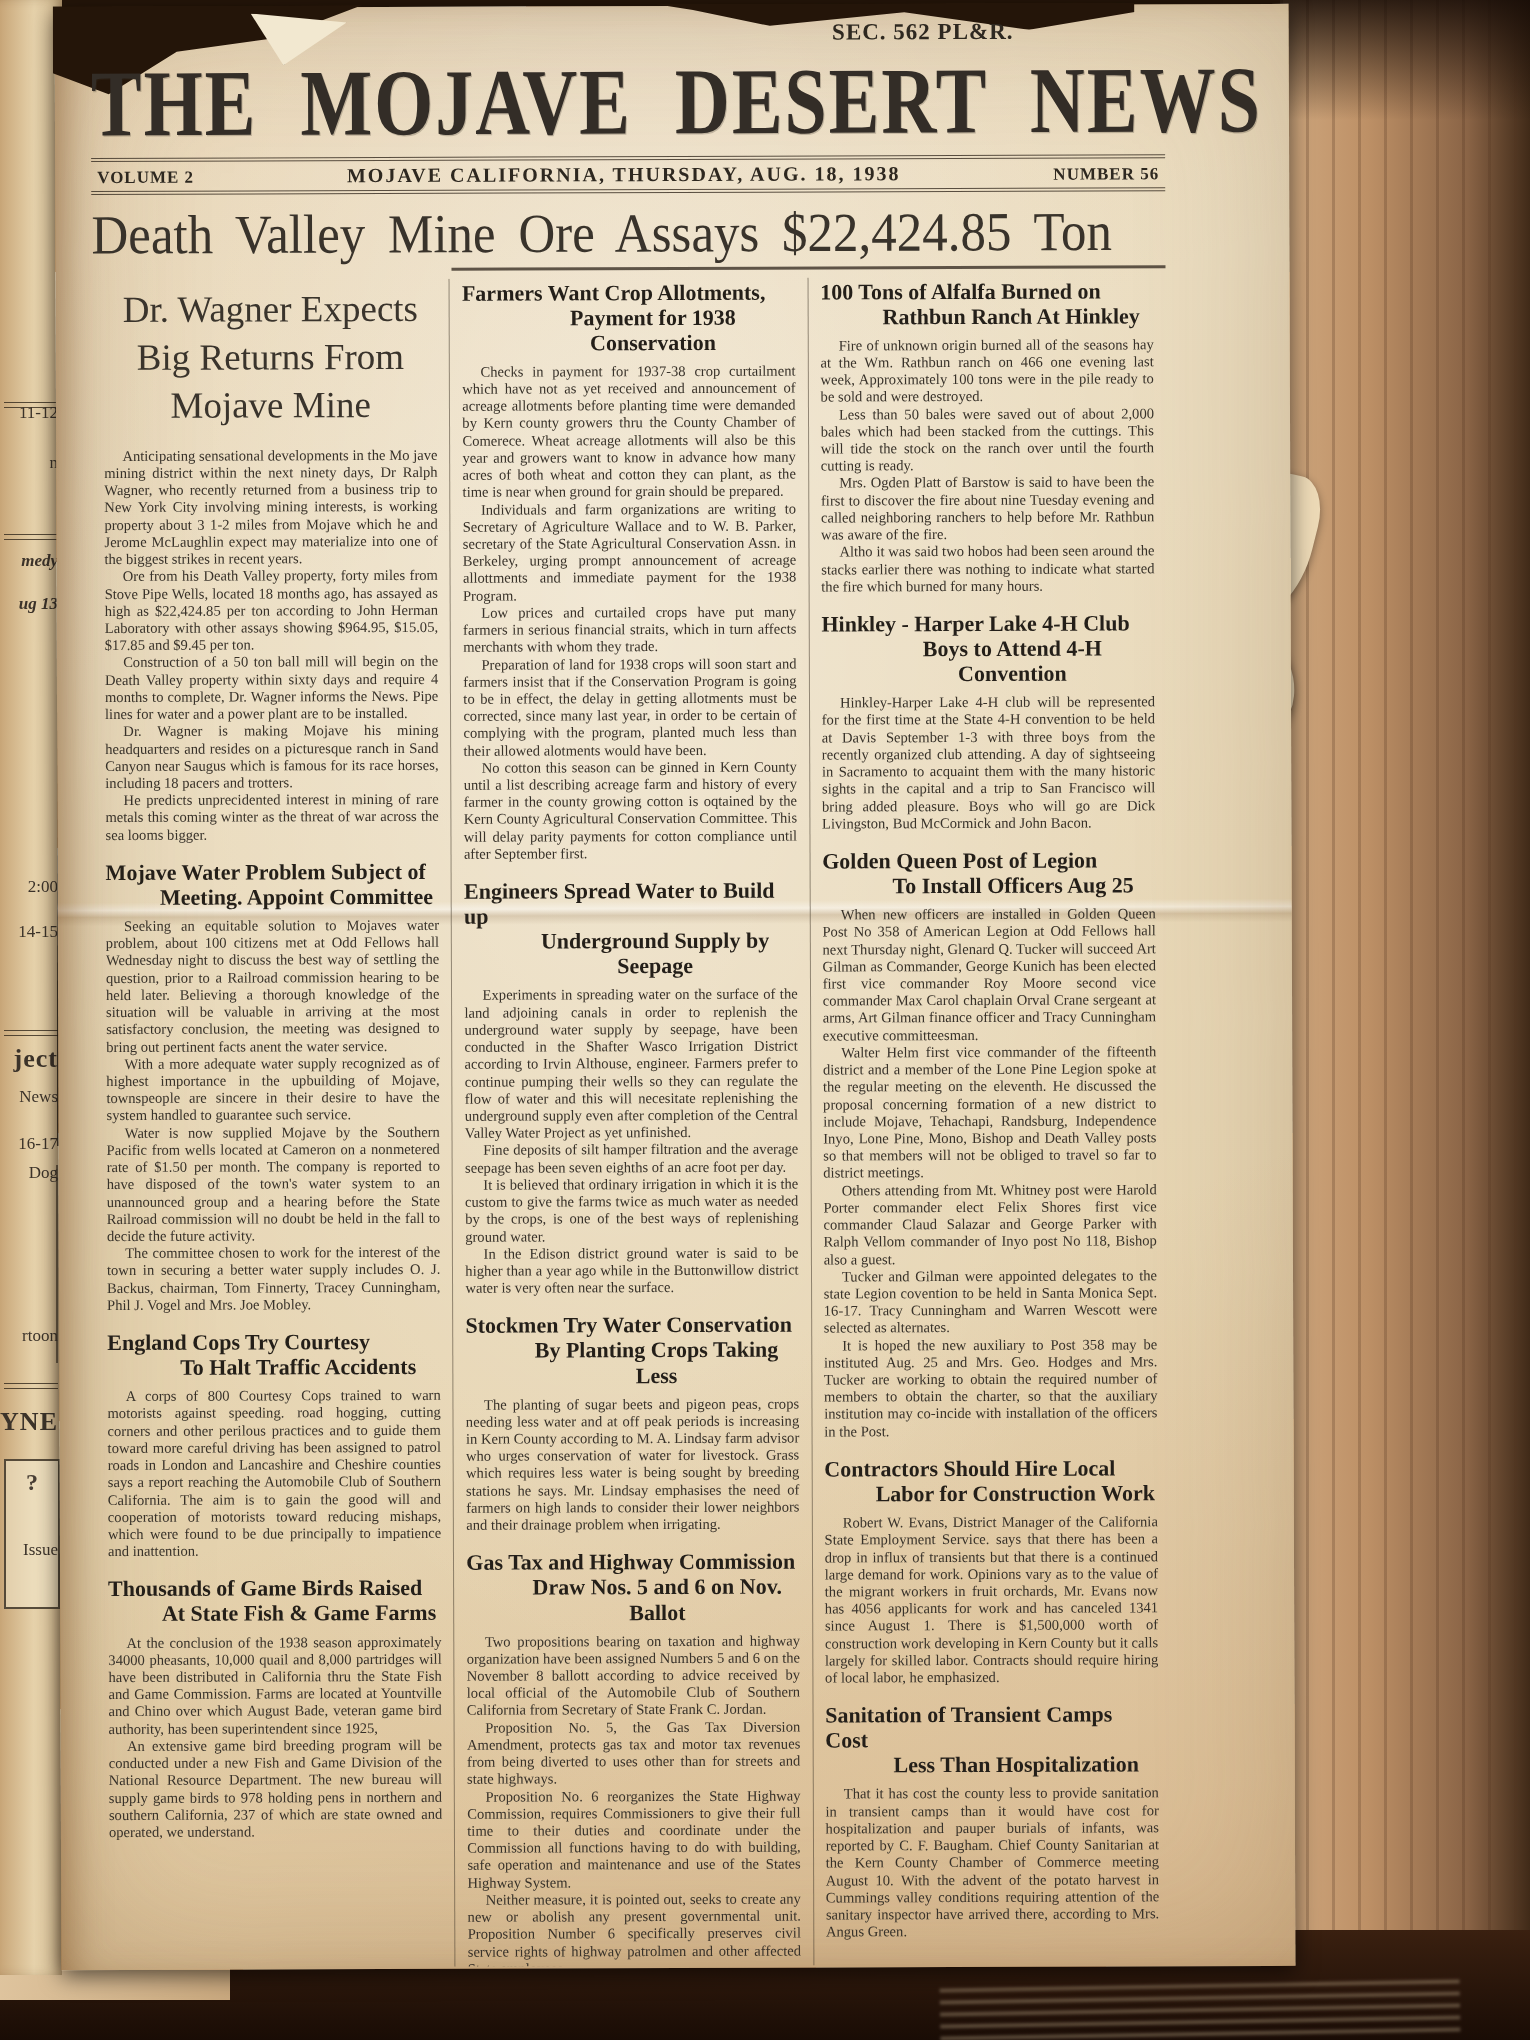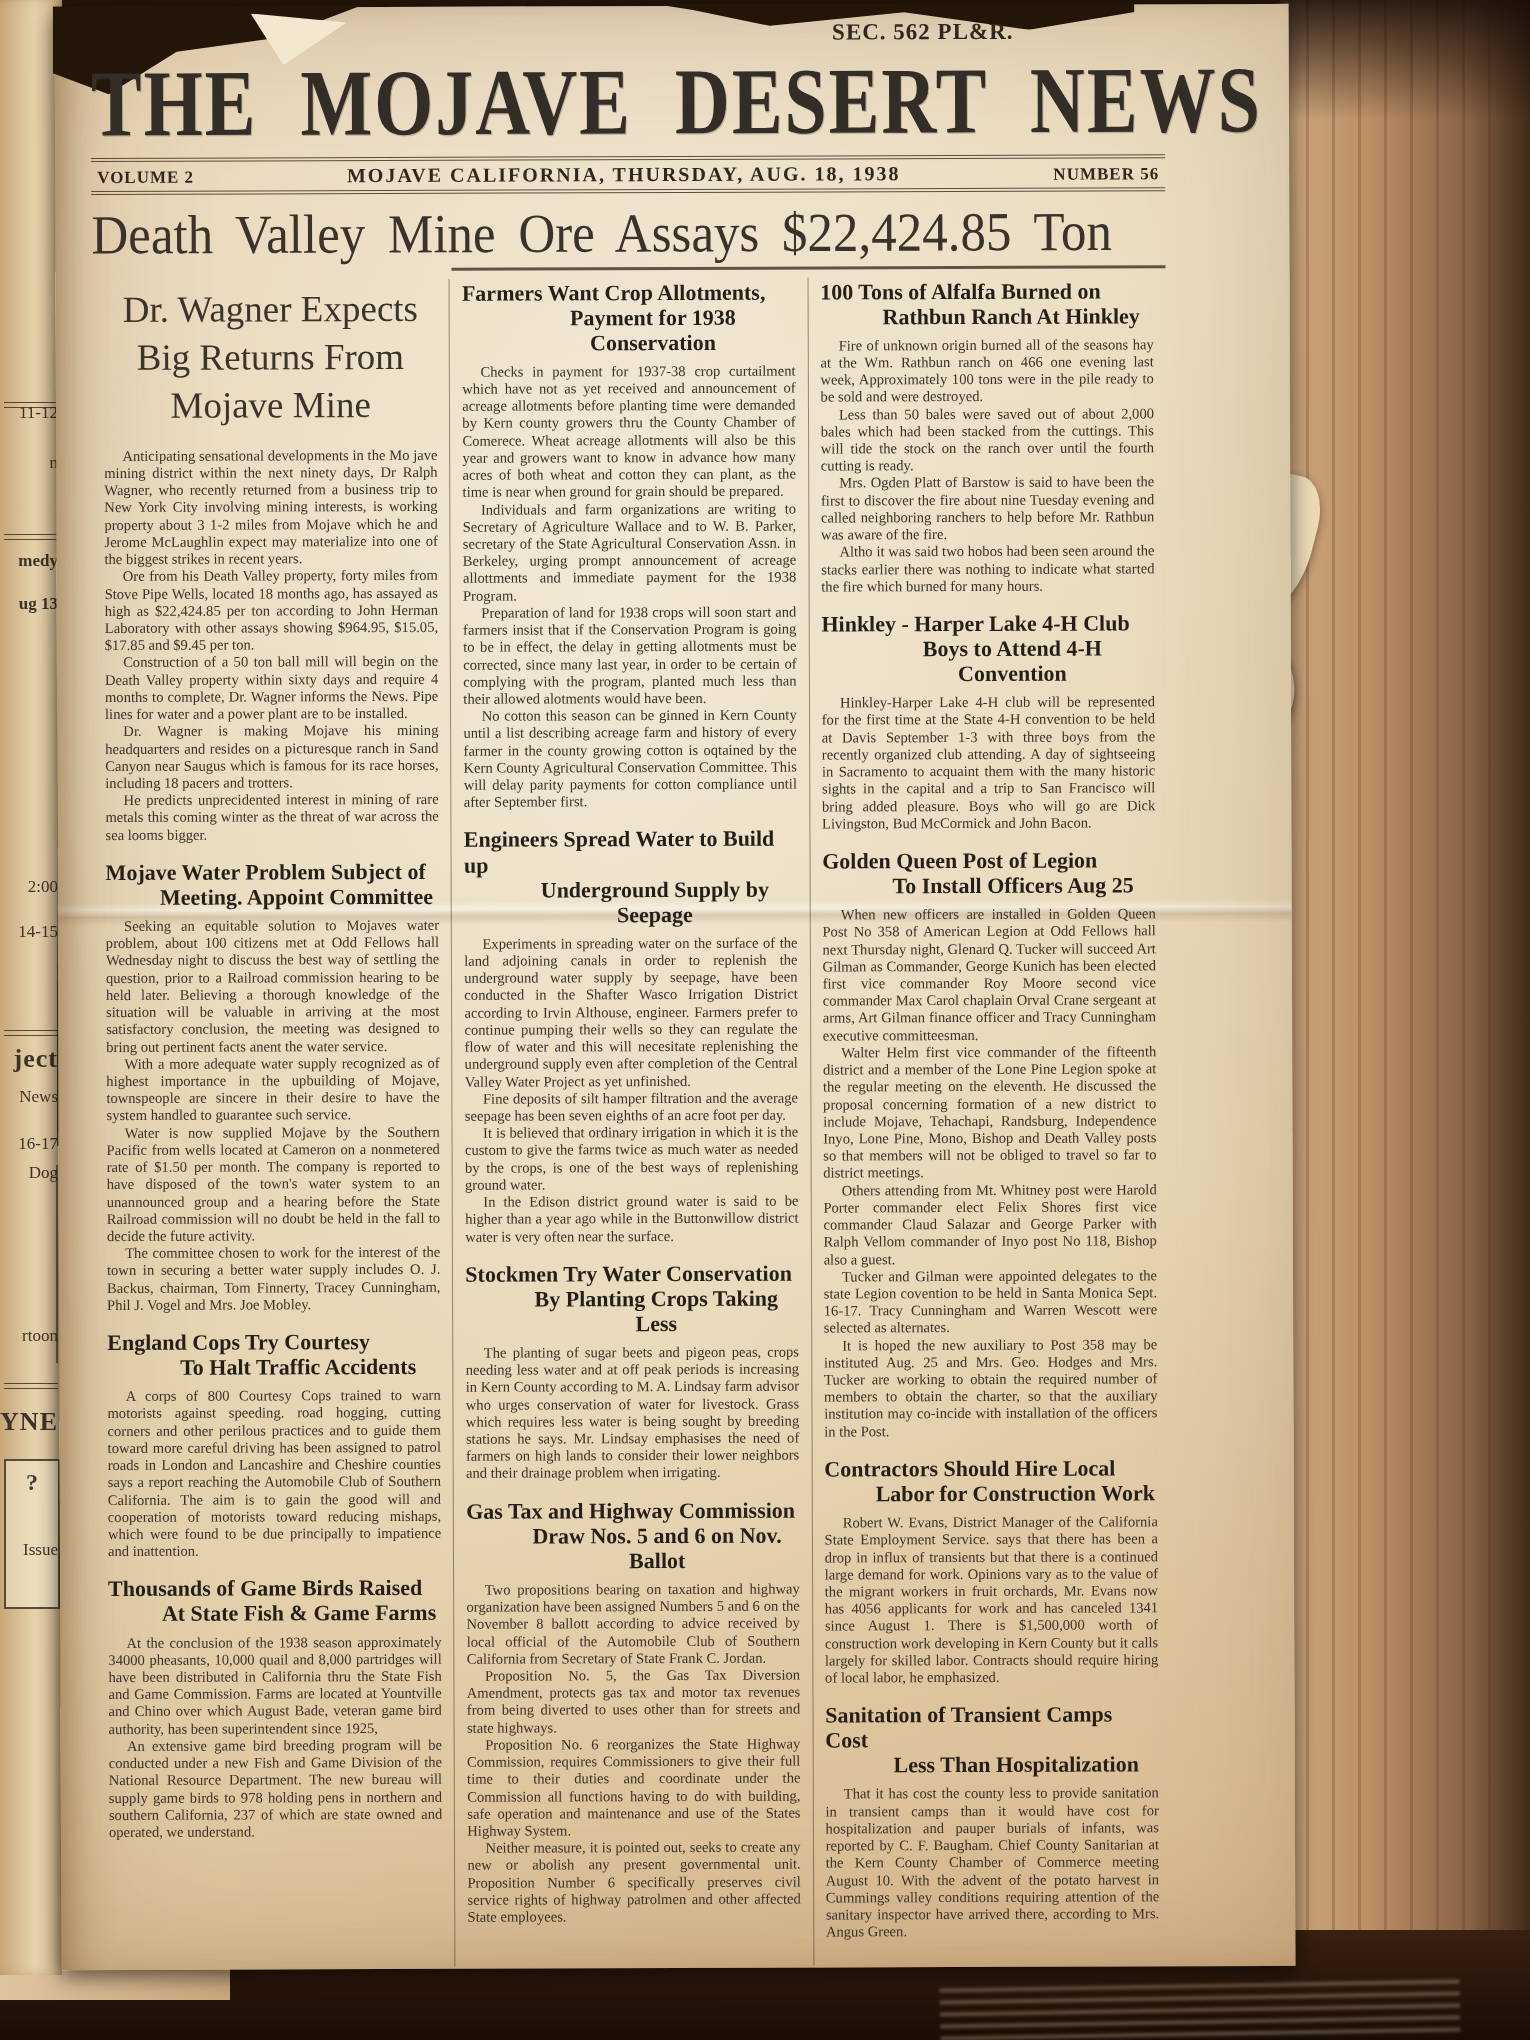--- a/index.html
+++ b/index.html
@@ -24,21 +24,21 @@
 
   
   .left-strip{position:absolute;left:0;top:0;width:62px;height:1975px;
     background:linear-gradient(90deg,#c8a678,#e6d2ab 55%,#d9c096);
     box-shadow:inset -8px 0 14px -6px rgba(90,60,30,.55);}
   .left-strip::after{content:"";position:absolute;right:2px;top:14%;height:44%;width:3px;
     background:rgba(35,27,18,.8);}
   .left-strip::before{content:"";position:absolute;right:4px;top:59%;height:10%;width:2px;
     background:rgba(35,27,18,.55);}
   .frag{position:absolute;right:4px;white-space:nowrap;color:#3c332a;font-size:17px;text-align:right;}
-  .frag.bold{font-weight:bold;}
+  .frag.bold{font-weight:bold;font-style:italic;}
   .frag.big{font-weight:bold;font-size:26px;letter-spacing:1px;}
   .frag-rule{position:absolute;left:4px;right:4px;height:4px;
     border-top:1px solid rgba(50,40,28,.8);border-bottom:1px solid rgba(50,40,28,.8);}
   .frag-box{position:absolute;right:2px;width:56px;height:150px;border:2px solid rgba(50,40,28,.8);
     background:rgba(240,228,200,.6);color:#4a4036;font-weight:bold;font-size:24px;
     display:flex;align-items:flex-start;justify-content:center;padding-top:8px;box-sizing:border-box;}
 
   
   .page{position:absolute;left:58px;top:6px;width:1234px;height:1962px;box-sizing:border-box;
     padding:4px 124px 0 36px;transform:rotate(-.2deg);
@@ -176,20 +176,21 @@
         </article>
       </div>
     <div class="col">
         <article class="article">
           <h2 class="headline">
             <div class="hl-line">Farmers Want Crop Allotments,</div>
             <div class="hl-line">Payment for 1938 Conservation</div>
           </h2>
           <p class="para">Checks in payment for 1937-38 crop curtailment which have not as yet received and announcement of acreage allotments before planting time were demanded by Kern county growers thru the County Chamber of Comerece. Wheat acreage allotments will also be this year and growers want to know in advance how many acres of both wheat and cotton they can plant, as the time is near when ground for grain should be prepared.</p>
           <p class="para">Individuals and farm organizations are writing to Secretary of Agriculture Wallace and to W. B. Parker, secretary of the State Agricultural Conservation Assn. in Berkeley, urging prompt announcement of acreage allottments and immediate payment for the 1938 Program.</p>
+          <p class="para">Low prices and curtailed crops have put many farmers in serious financial straits, which in turn affects merchants with whom they trade.</p>
           <p class="para">Preparation of land for 1938 crops will soon start and farmers insist that if the Conservation Program is going to be in effect, the delay in getting allotments must be corrected, since many last year, in order to be certain of complying with the program, planted much less than their allowed alotments would have been.</p>
           <p class="para">No cotton this season can be ginned in Kern County until a list describing acreage farm and history of every farmer in the county growing cotton is oqtained by the Kern County Agricultural Conservation Committee. This will delay parity payments for cotton compliance until after September first.</p>
         </article>
         <article class="article">
           <h2 class="headline">
             <div class="hl-line">Engineers Spread Water to Build up</div>
             <div class="hl-line">Underground Supply by Seepage</div>
           </h2>
           <p class="para">Experiments in spreading water on the surface of the land adjoining canals in order to replenish the underground water supply by seepage, have been conducted in the Shafter Wasco Irrigation District according to Irvin Althouse, engineer. Farmers prefer to continue pumping their wells so they can regulate the flow of water and this will necesitate replenishing the underground supply even after completion of the Central Valley Water Project as yet unfinished.</p>
           <p class="para">Fine deposits of silt hamper filtration and the average seepage has been seven eighths of an acre foot per day.</p>

